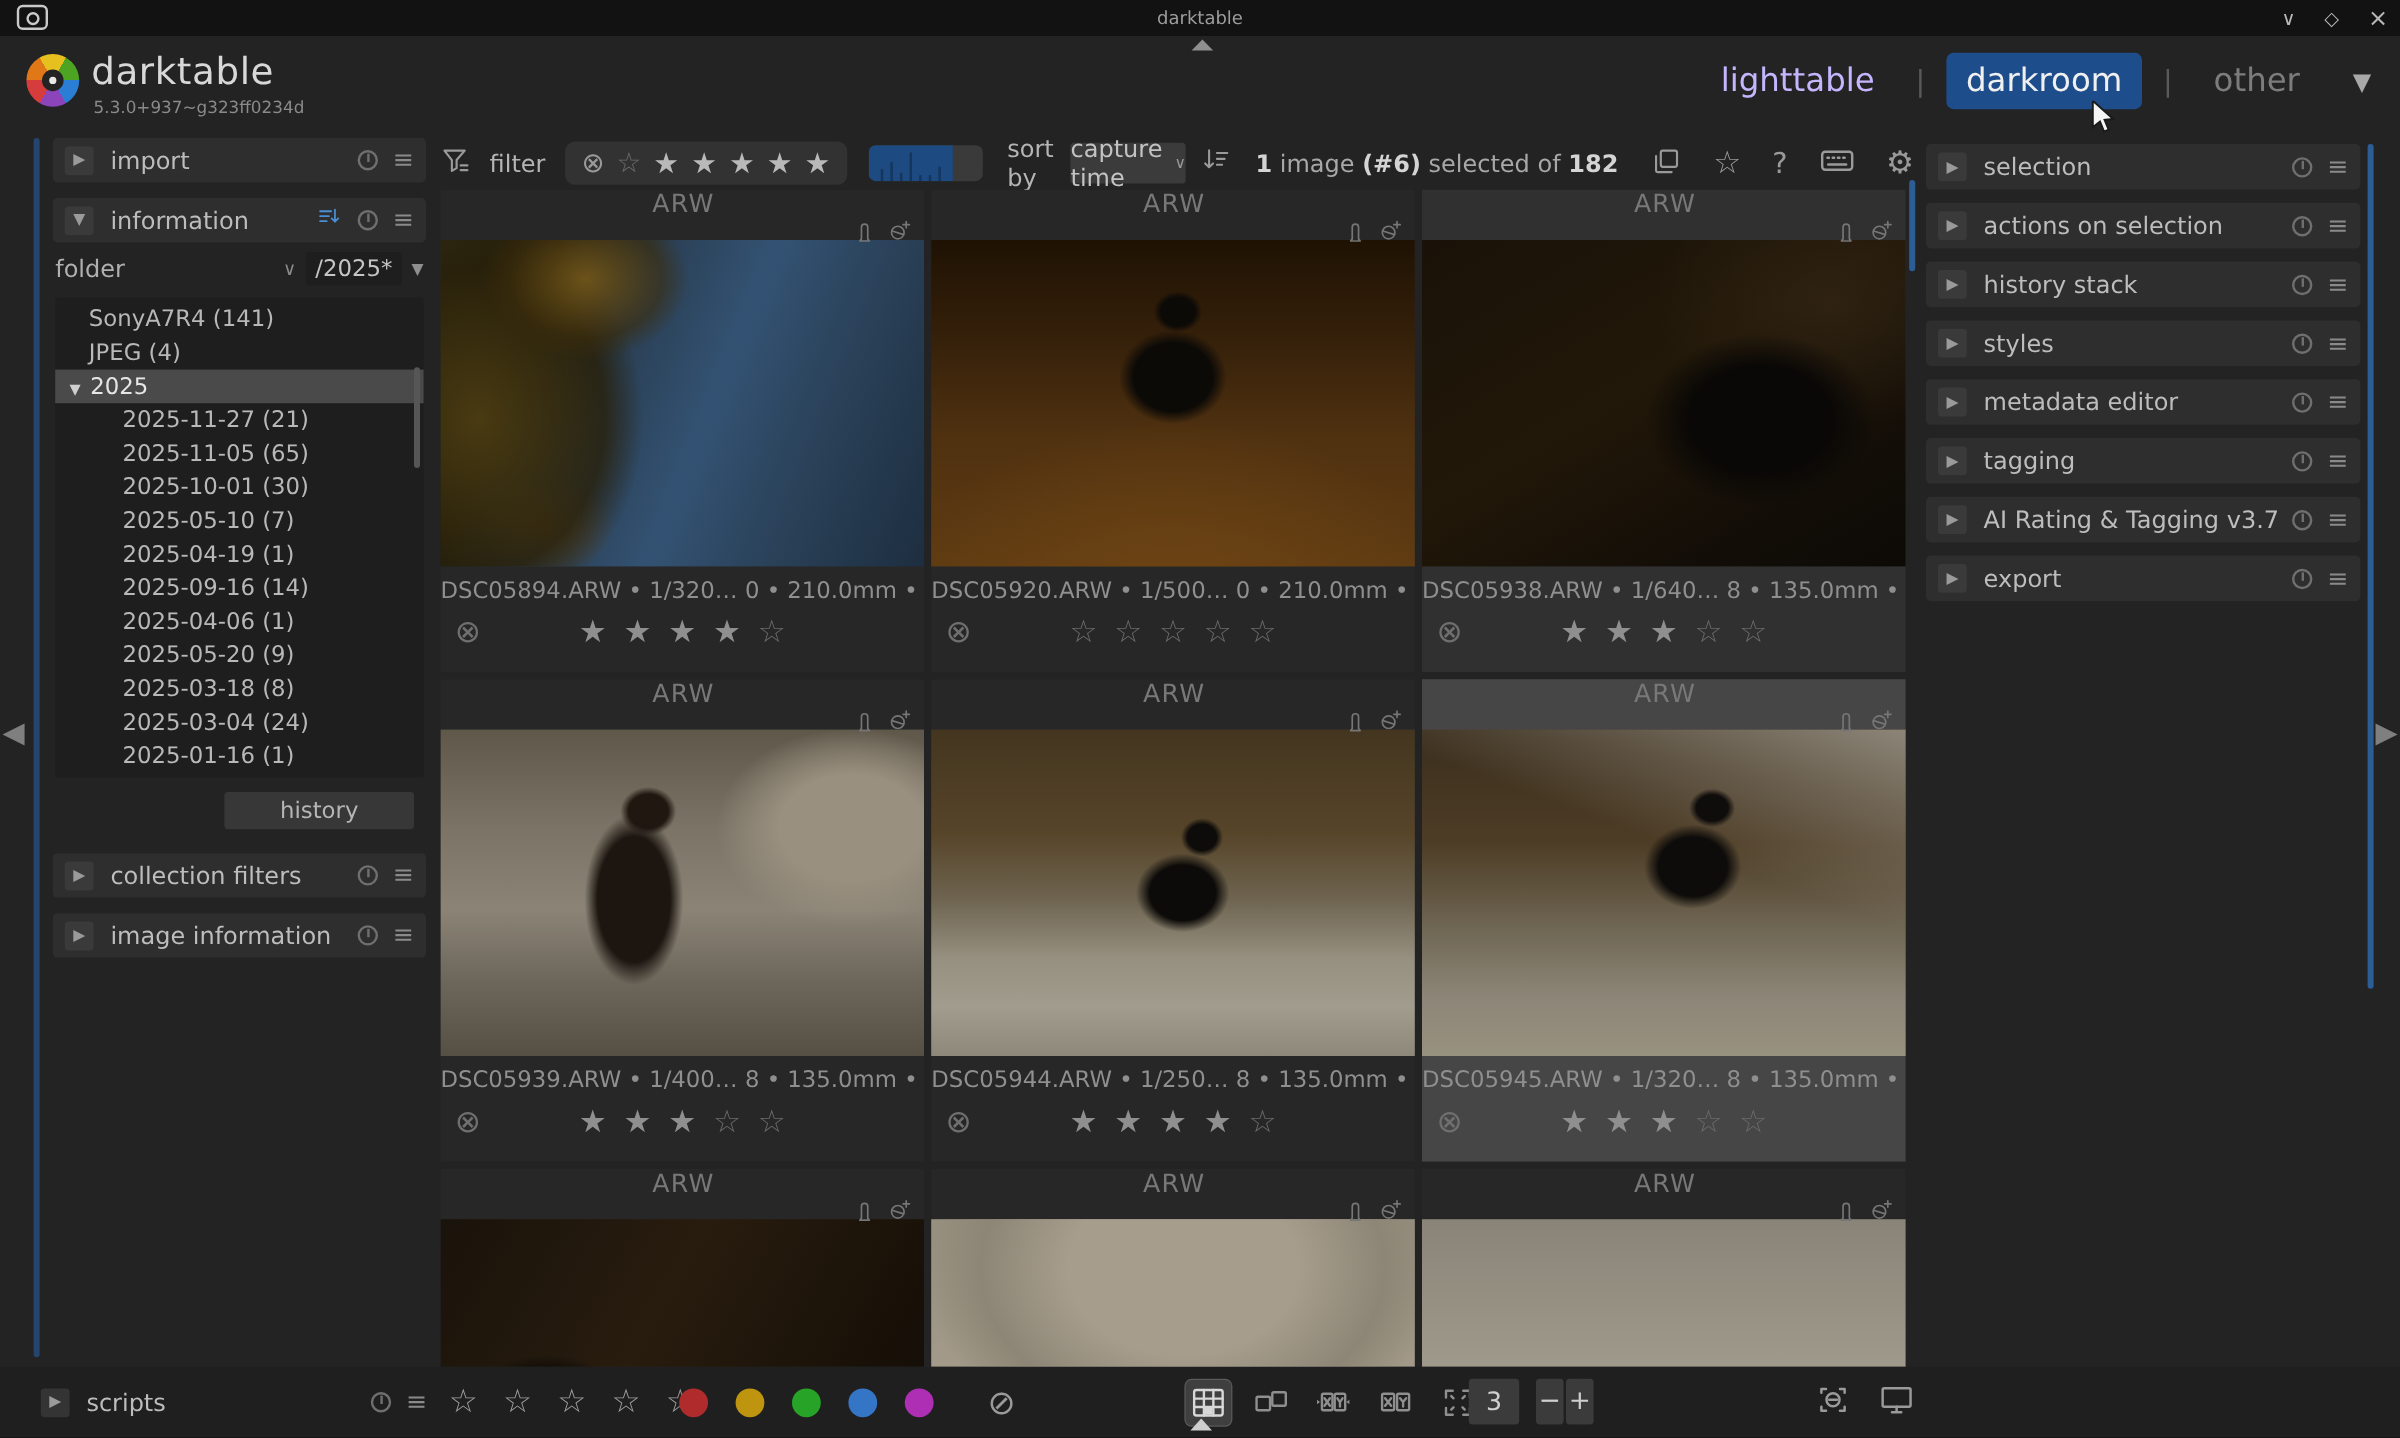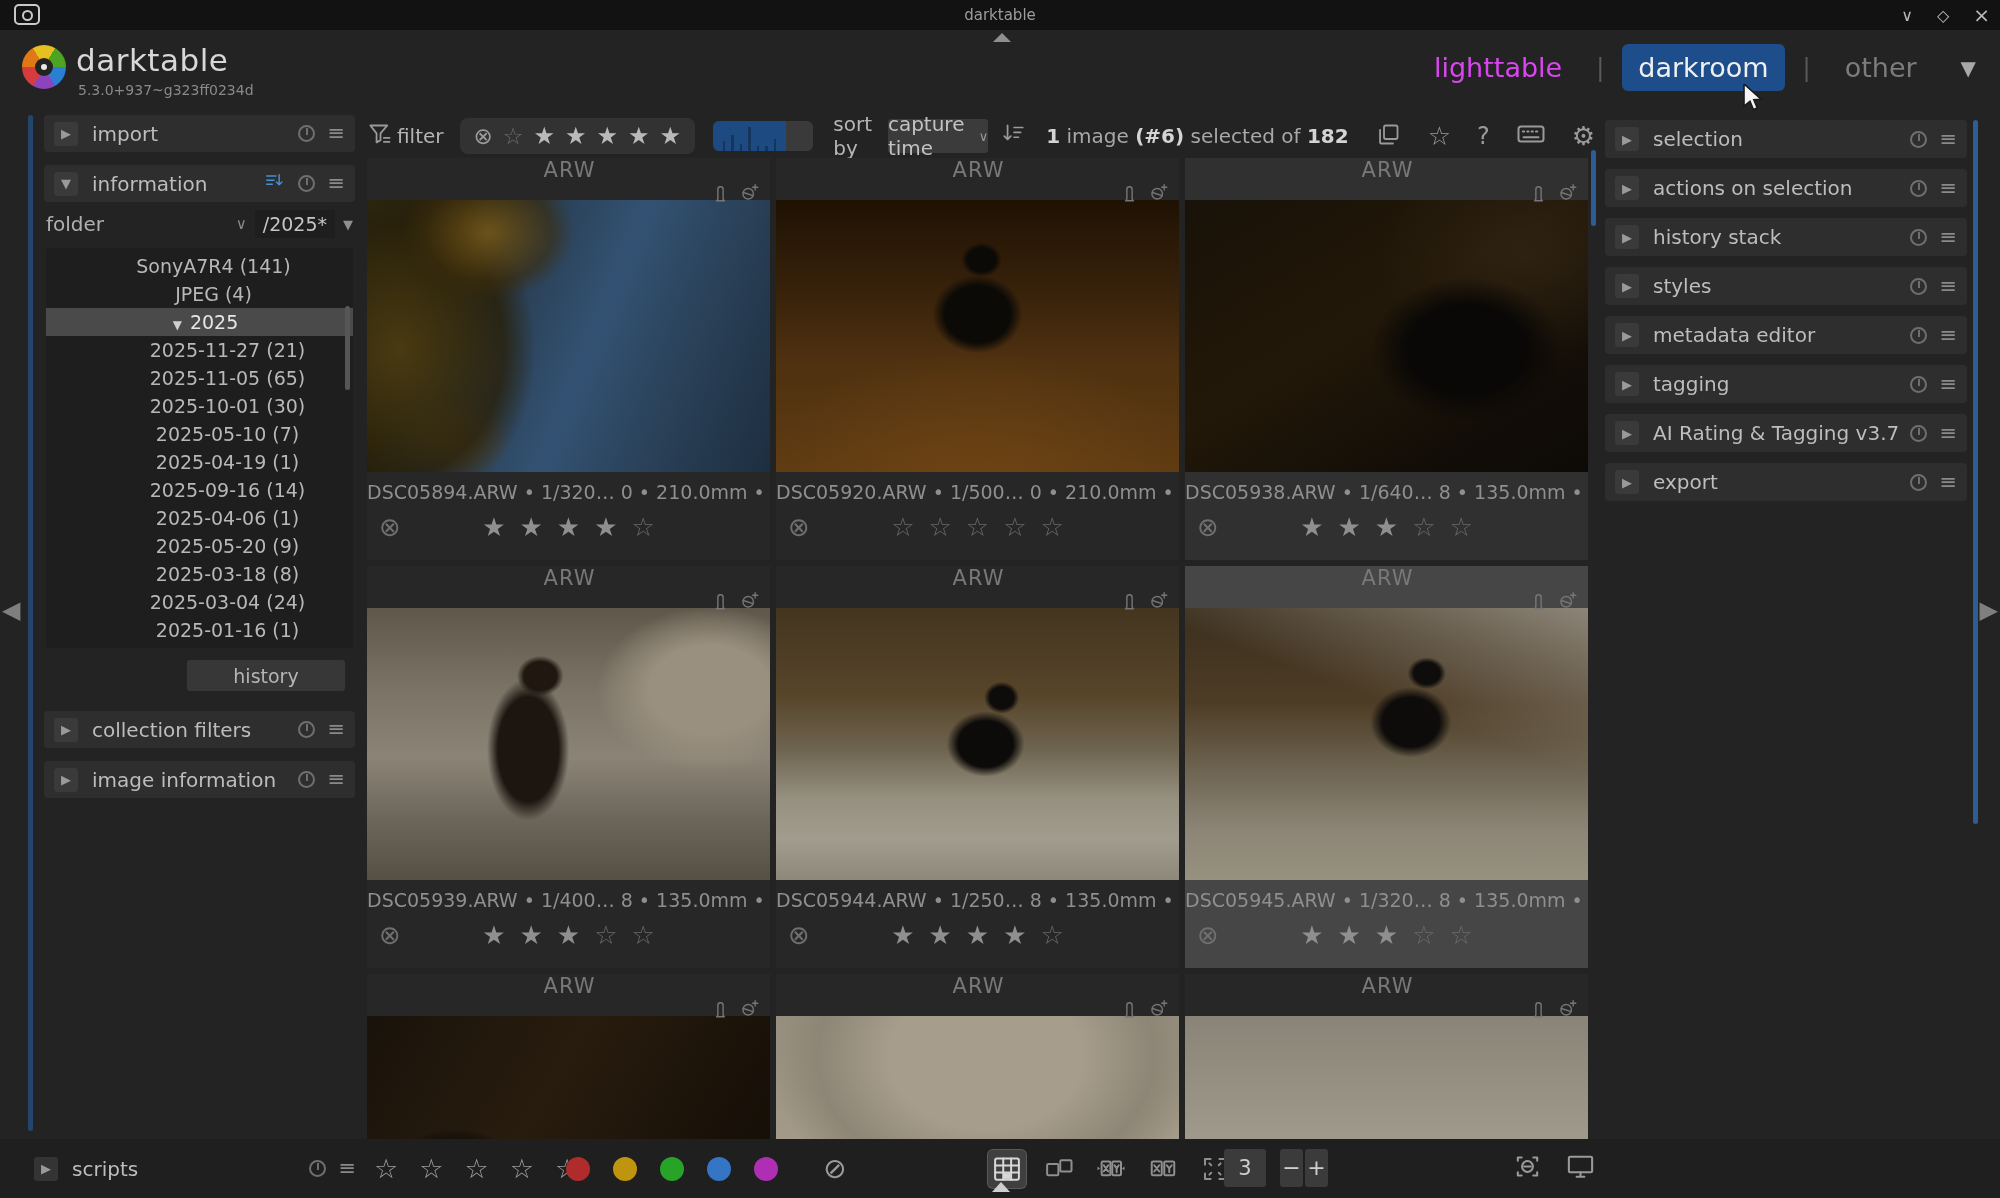--- a/index.html
+++ b/index.html
@@ -16,21 +16,21 @@
 
   
   .header{position:absolute;left:0;top:30px;width:2000px;height:82px;background:#232323;}
   .logo{position:absolute;left:22px;top:15px;width:44px;height:44px;border-radius:50%;
     background:conic-gradient(from 210deg,#d63c3c 0 60deg,#e07818 60deg 120deg,#e5c01e 120deg 180deg,#4da322 180deg 240deg,#2a7fd4 240deg 300deg,#8c44bb 300deg 360deg);}
   .logo::before{content:"";position:absolute;left:13px;top:13px;width:18px;height:18px;border-radius:50%;background:#232323;}
   .logo::after{content:"";position:absolute;left:19px;top:19px;width:6px;height:6px;border-radius:50%;background:#e8e8e8;}
   .app-name{position:absolute;left:76px;top:12px;font-size:31px;color:#d8d8d8;letter-spacing:.5px;}
   .app-version{position:absolute;left:78px;top:52px;font-size:14px;color:#8a8a8a;}
   .views{position:absolute;right:24px;top:14px;display:flex;align-items:center;gap:18px;font-size:27px;}
-  .view-tab{padding:8px 16px;border-radius:6px;color:#d946ef;cursor:pointer;}
+  .view-tab{padding:8px 16px;border-radius:6px;color:#c4b5fd;cursor:pointer;}
   .view-tab.dim{color:#7c7c7c;}
   .view-tab.active{background:#1e4d8b;color:#f0f0f0;}
   .view-sep{color:#5a5a5a;font-size:24px;}
   .views-chevron{color:#a8a8a8;font-size:20px;margin-left:10px;}
   .collapse-top{position:absolute;left:993px;top:33px;width:0;height:0;border-left:9px solid transparent;border-right:9px solid transparent;border-bottom:9px solid #8f8f8f;}
 
   
   .ph{display:flex;align-items:center;height:37px;background:#2e2e2e;border-radius:4px;padding:0 10px;margin-bottom:11px;}
   .ph .tri{width:24px;height:24px;border-radius:3px;background:#3a3a3a;color:#9a9a9a;font-size:13px;display:flex;align-items:center;justify-content:center;margin-right:14px;}
   .ph .lbl{font-size:20px;color:#bdbdbd;}
@@ -41,21 +41,21 @@
 
   
   .lpanel{position:absolute;left:10px;top:115px;width:345px;height:1020px;}
   .lscroll{position:absolute;left:28px;top:115px;width:5px;height:1016px;background:#24456e;border-radius:3px;}
   .lpanel-inner{margin-left:34px;}
   .folder-row{display:flex;align-items:center;height:32px;margin:2px 2px 8px 2px;font-size:20px;color:#b0b0b0;}
   .folder-row .chev{margin-left:auto;color:#8a8a8a;font-size:15px;margin-right:8px;}
   .folder-filter{background:#1e1e1e;border-radius:3px;padding:3px 8px;font-size:19px;color:#c5c5c5;}
   .folder-row .dd{color:#8f8f8f;font-size:13px;margin-left:8px;}
   .flist{position:relative;background:#1e1e1e;border-radius:2px;margin:0 2px 12px 2px;padding:4px 0;}
-  .frow{height:28px;line-height:28px;font-size:19px;color:#b8b8b8;padding-left:28px;white-space:nowrap;overflow:hidden;text-align:center;}
+  .frow{height:28px;line-height:28px;font-size:19px;color:#b8b8b8;padding-left:28px;white-space:nowrap;overflow:hidden;}
   .frow.child{padding-left:56px;}
   .frow.selected{background:#4a4a4a;color:#e6e6e6;padding-left:12px;}
   .frow.selected .exp{font-size:12px;color:#cfcfcf;margin-right:8px;}
   .flist-scroll{position:absolute;right:3px;top:58px;width:5px;height:84px;background:#565656;border-radius:3px;}
   .history-btn{display:block;margin:0 10px 20px auto;width:158px;height:31px;background:#373737;border-radius:3px;border:none;color:#b5b5b5;font-size:19px;text-align:center;line-height:31px;}
 
   
   .toolbar{position:absolute;left:367px;top:118px;width:1228px;height:36px;display:flex;align-items:center;}
   .tb-ic{color:#9a9a9a;flex:0 0 auto;}
   .tb-label{font-size:20px;color:#b5b5b5;}
@@ -299,21 +299,21 @@
           <span class="icon-presets">≡</span>
         </span>
       </div>
     </div>
   </div>
 
   <div class="toolbar">
     <span class="tb-ic"><svg class="ic" width="27" height="27">
           <use href="#i-funnel"></use>
         </svg></span>
-    <span class="tb-label" style="margin-left:3px">filter</span>
+    <span class="tb-label" style="margin-left:14px">filter</span>
     <span class="star-box">
       <span class="rej">⊗</span>
       <span class="s-dim">☆</span>
       <span class="s-fill">★</span>
       <span class="s-fill">★</span>
       <span class="s-fill">★</span>
       <span class="s-fill">★</span>
       <span class="s-fill">★</span>
     </span>
     <span class="histogram">

